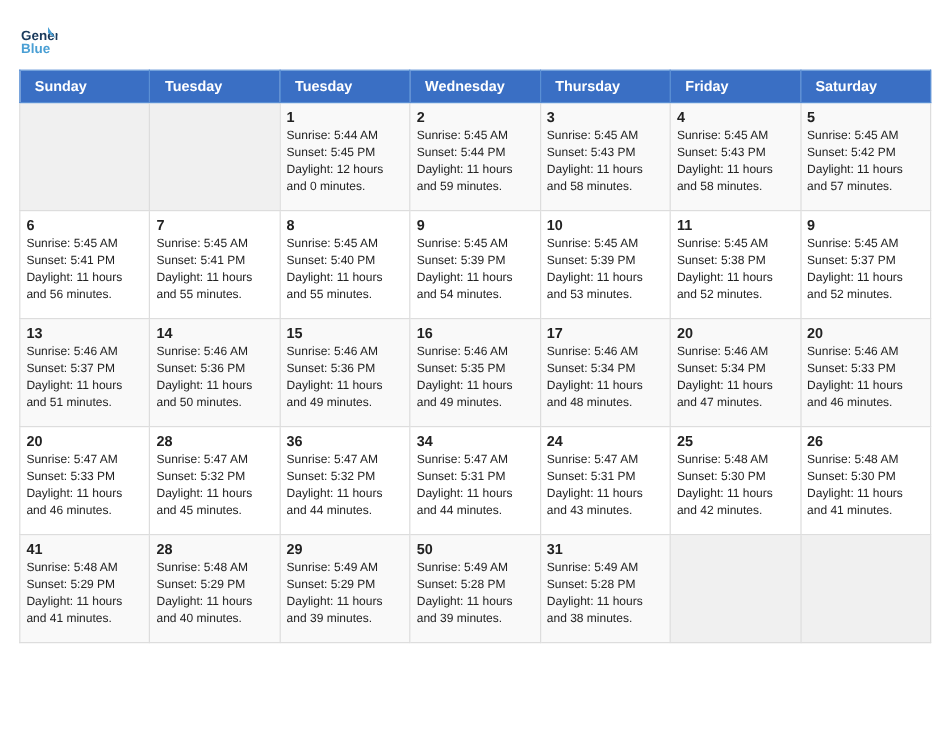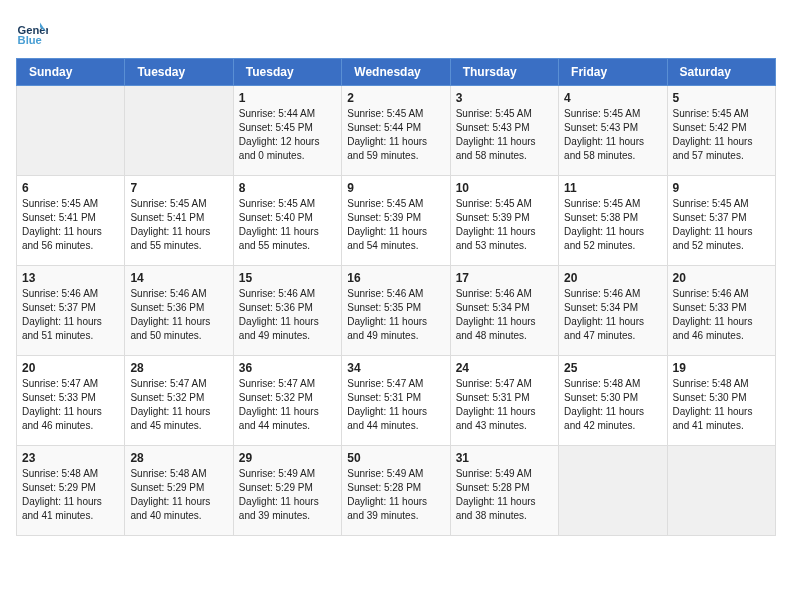--- a/index.html
+++ b/index.html
@@ -268,29 +268,29 @@
           Sunrise: 5:47 AM<br>Sunset: 5:31 PM<br>Daylight: 11 hours and 43 minutes.
         </div>
         </td>
         <td>
           <span class="day-number">25</span>
         <div class="day-info">
           Sunrise: 5:48 AM<br>Sunset: 5:30 PM<br>Daylight: 11 hours and 42 minutes.
         </div>
         </td>
         <td>
-          <span class="day-number">19</span>
+          <span class="day-number">26</span>
         <div class="day-info">
           Sunrise: 5:48 AM<br>Sunset: 5:30 PM<br>Daylight: 11 hours and 41 minutes.
         </div>
         </td>
       </tr>
       <tr>
         <td>
-          <span class="day-number">23</span>
+          <span class="day-number">41</span>
         <div class="day-info">
           Sunrise: 5:48 AM<br>Sunset: 5:29 PM<br>Daylight: 11 hours and 41 minutes.
         </div>
         </td>
         <td>
           <span class="day-number">28</span>
         <div class="day-info">
           Sunrise: 5:48 AM<br>Sunset: 5:29 PM<br>Daylight: 11 hours and 40 minutes.
         </div>
         </td>

